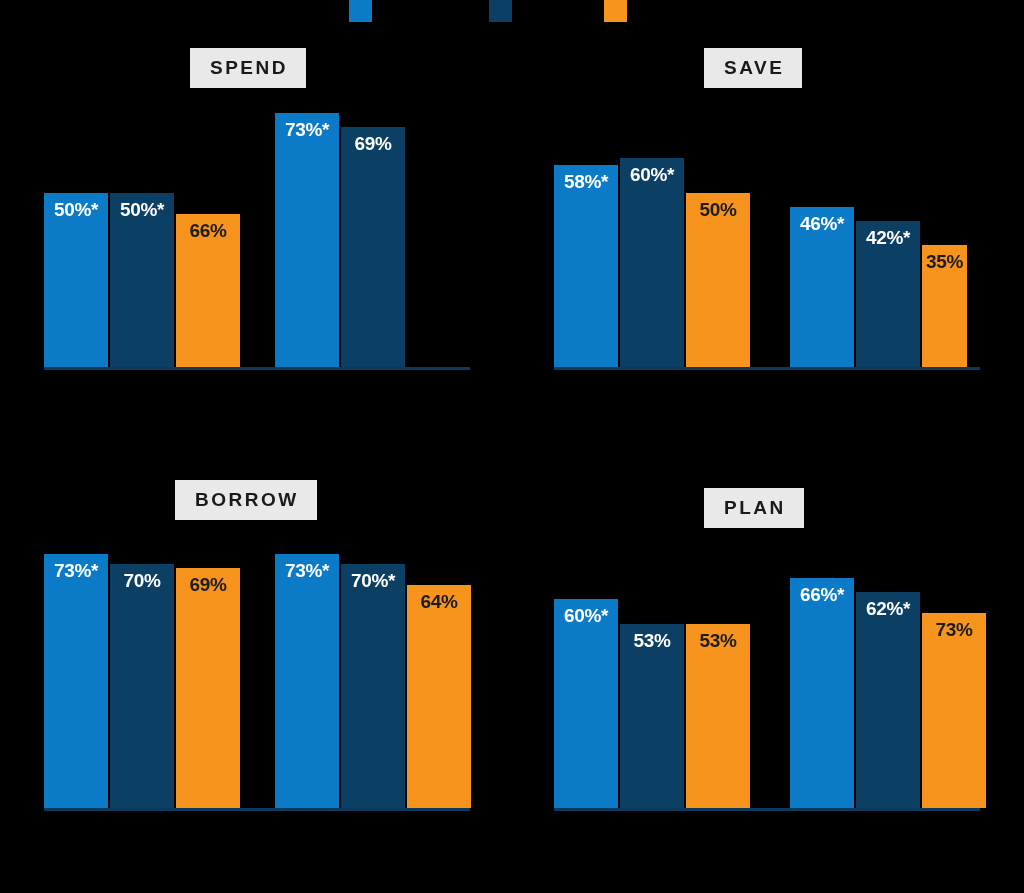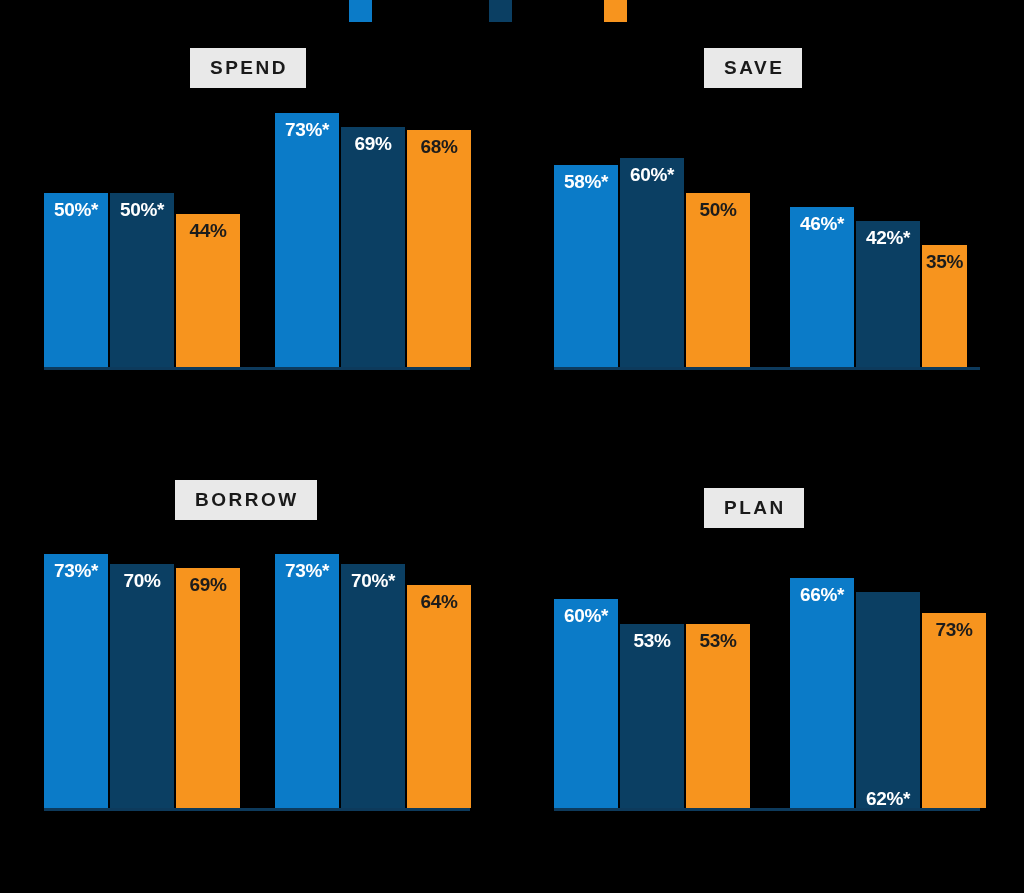--- a/index.html
+++ b/index.html
@@ -68,31 +68,28 @@
     <div class="panel-title" style="left: 190px; top: 48px;">SPEND</div>
     <div class="plot" style="left: 44px; width: 426px; top: 70px; height: 300px;">
       <div class="baseline"></div>
       <div class="bar s0" style="left: 0px; width: 64px; height: 174px;">
         <span class="bar-label">50%*</span>
       </div>
       <div class="bar s1" style="left: 66px; width: 64px; height: 174px;">
         <span class="bar-label">50%*</span>
       </div>
       <div class="bar s2" style="left: 132px; width: 64px; height: 153px;">
-        <span class="bar-label">44%</span>
+        <span class="bar-label">66%</span>
       </div>
       <div class="cat-label" style="left: 0px; top: 308px; width: 196px;"></div>
       <div class="bar s0" style="left: 231px; width: 64px; height: 254px;">
         <span class="bar-label">73%*</span>
       </div>
       <div class="bar s1" style="left: 297px; width: 64px; height: 240px;">
         <span class="bar-label">69%</span>
-      </div>
-      <div class="bar s2" style="left: 363px; width: 64px; height: 237px;">
-        <span class="bar-label">68%</span>
       </div>
       <div class="cat-label" style="left: 231px; top: 308px; width: 196px;"></div>
     </div>
     <div class="panel-title" style="left: 704px; top: 48px;">SAVE</div>
     <div class="plot" style="left: 554px; width: 426px; top: 70px; height: 300px;">
       <div class="baseline"></div>
       <div class="bar s0" style="left: 0px; width: 64px; height: 202px;">
         <span class="bar-label">58%*</span>
       </div>
       <div class="bar s1" style="left: 66px; width: 64px; height: 209px;">
@@ -146,21 +143,21 @@
       <div class="bar s1" style="left: 66px; width: 64px; height: 184px;">
         <span class="bar-label">53%</span>
       </div>
       <div class="bar s2" style="left: 132px; width: 64px; height: 184px;">
         <span class="bar-label">53%</span>
       </div>
       <div class="cat-label" style="left: 0px; top: 308px; width: 196px;"></div>
       <div class="bar s0" style="left: 236px; width: 64px; height: 230px;">
         <span class="bar-label">66%*</span>
       </div>
-      <div class="bar s1" style="left: 302px; width: 64px; height: 216px; align-items: flex-end;">
+      <div class="bar s1" style="left: 302px; width: 64px; height: 216px;">
         <span class="bar-label">62%*</span>
       </div>
       <div class="bar s2" style="left: 368px; width: 64px; height: 195px;">
         <span class="bar-label">73%</span>
       </div>
       <div class="cat-label" style="left: 236px; top: 308px; width: 196px;"></div>
     </div>
   </div>
 
 </body></html>

